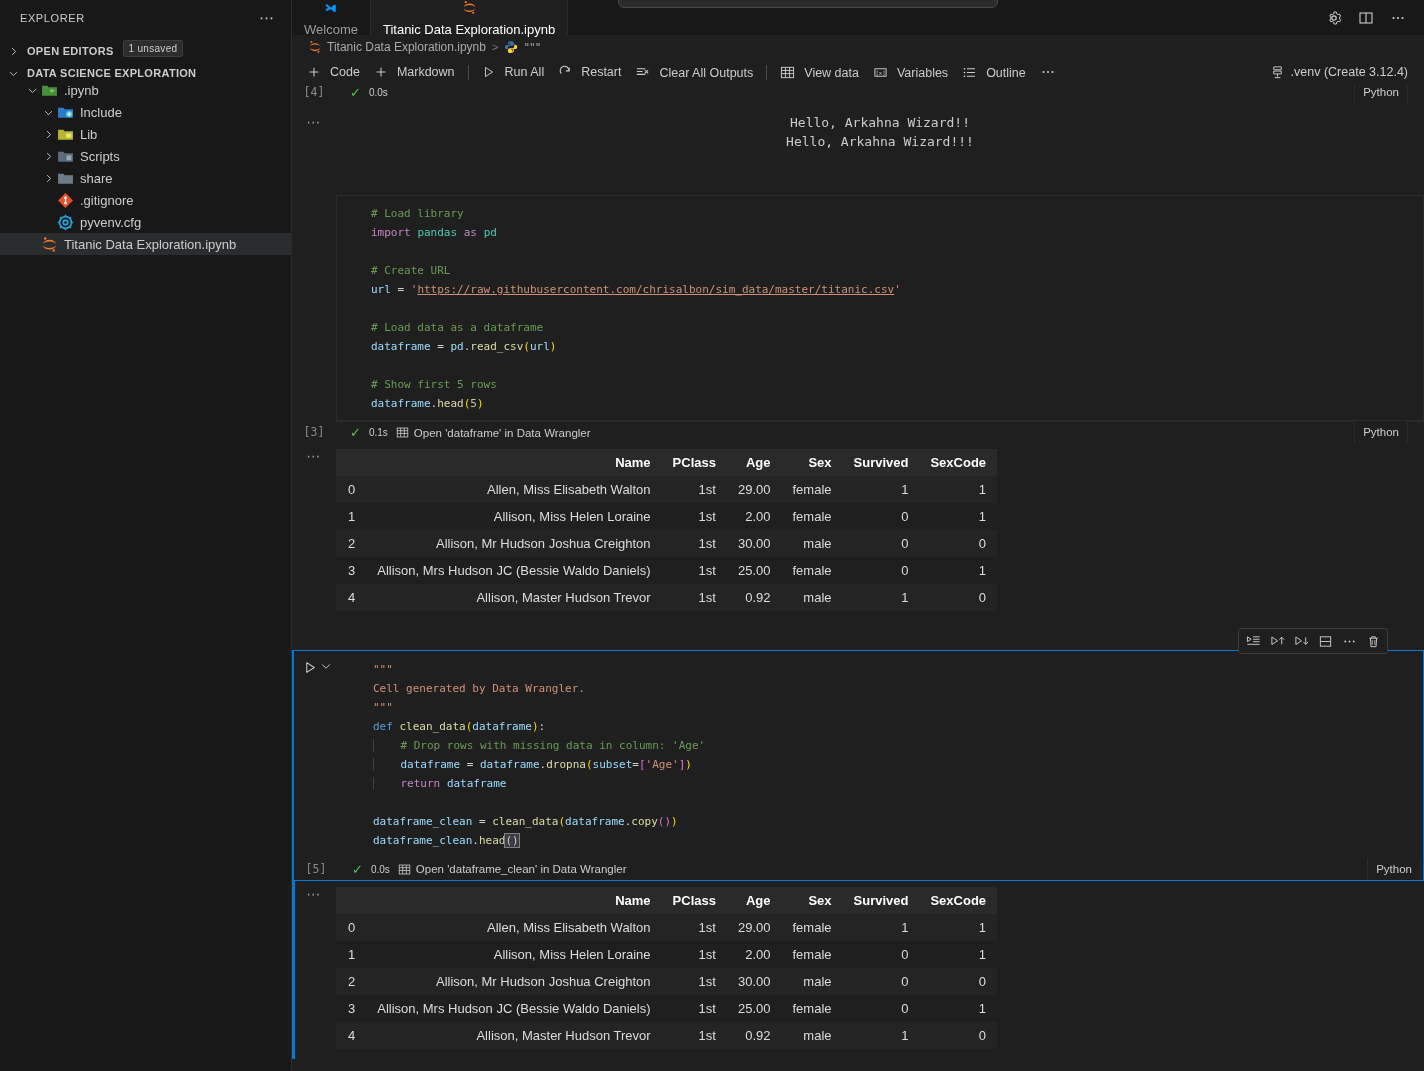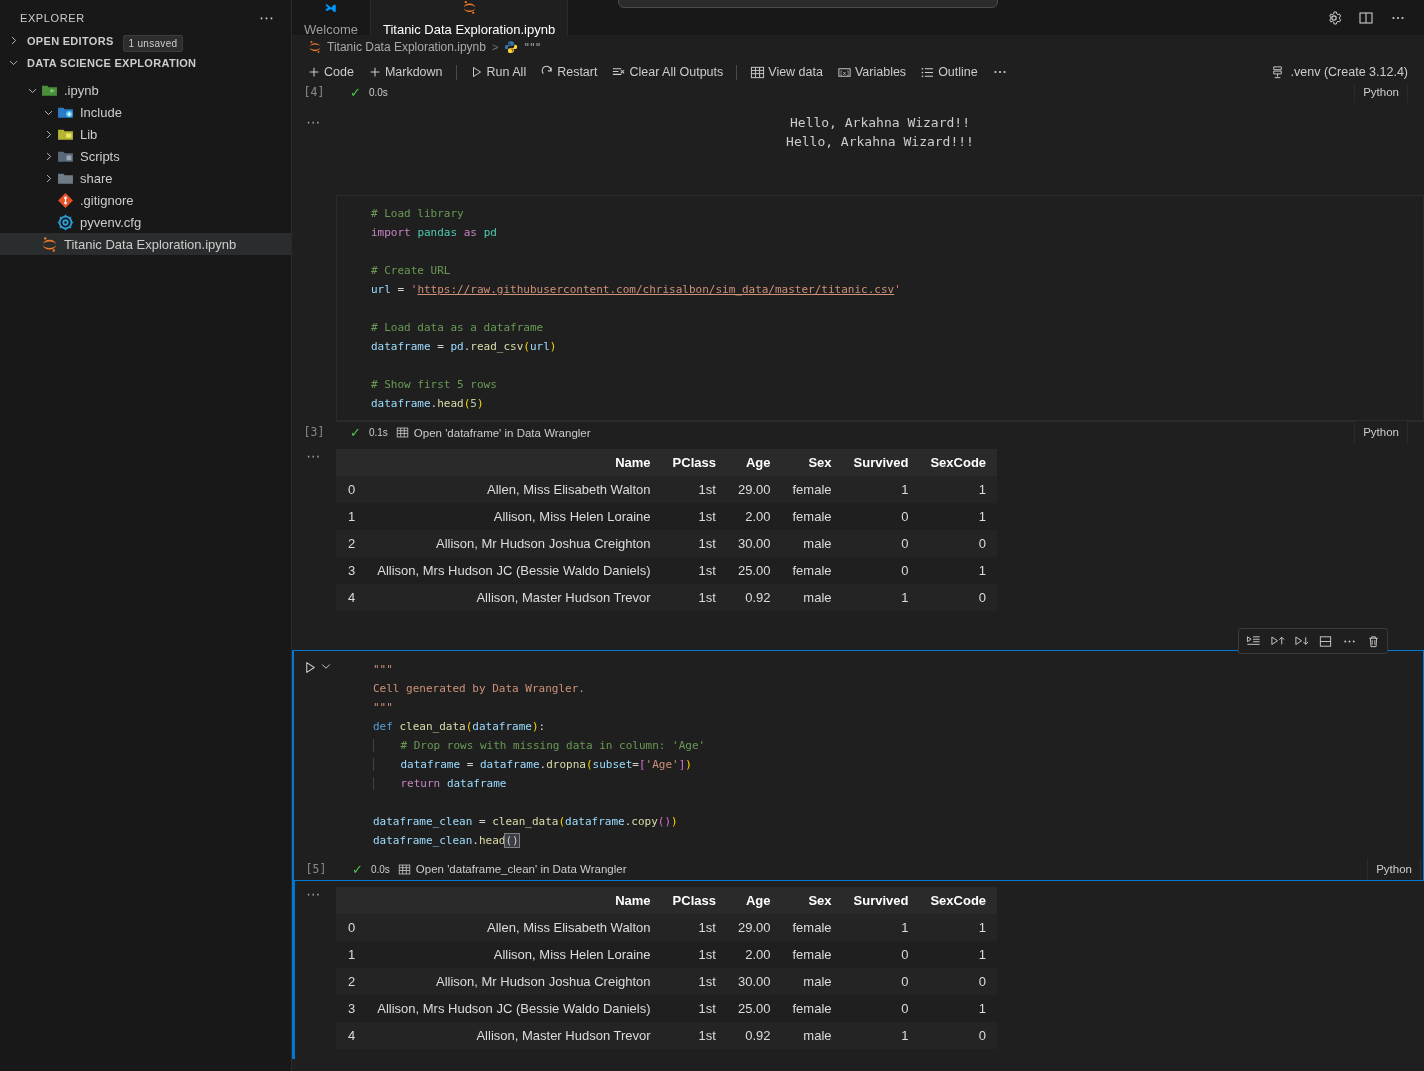--- a/index.html
+++ b/index.html
@@ -26,21 +26,21 @@
     display: flex; flex-direction: column;
   }
   .sb-header {
     height: 35px; display: flex; align-items: center;
     padding: 0 8px 0 20px; justify-content: space-between;
   }
   .sb-title { font-size: 11px; letter-spacing: .6px; color: #cccccc; font-weight: 400; }
   .sb-dots { color: #cccccc; font-size: 15px; letter-spacing: 1px; padding: 0 8px; line-height:10px;}
 
   .sect-row {
-    height: 22px; display: flex; align-items: flex-start;
+    height: 22px; display: flex; align-items: flex-end;
     font-size: 11px; font-weight: bold; letter-spacing: .3px; color: #cccccc;
     padding-left: 8px; gap: 3px;
   }
   .chev { width: 16px; text-align: center; font-size: 11px; color: #cccccc; display:inline-block;}
   .chev svg { vertical-align: middle; }
   .badge {
     background: #2d2d2d; border: 1px solid #3c3c3c; color: #cccccc;
     font-size: 10px; font-weight: normal; border-radius: 2px;
     padding: 1px 5px; margin-left: 6px; line-height: 13px;
   }
@@ -75,21 +75,21 @@
     padding: 0 0 0 16px; font-size: 12px; color: #a9a9a9; background:#1f1f1f;
   }
   .bc-sep { color: #7a7a7a; font-size: 11px; padding: 0 1px;}
   .bc-quote { color: #a9a9a9; font-family: "DejaVu Sans Mono", monospace; font-size: 11px; letter-spacing:-1px;}
 
   .nb-toolbar {
     height: 26px; display: flex; align-items: center; gap: 0px;
     padding: 0 10px 0 8px; font-size: 12.5px; color: #cccccc; background:#1f1f1f;
   }
   .tb-item {
-    display: flex; align-items: flex-start; gap: 3px; padding: 2px 7px;
+    display: flex; align-items: flex-end; gap: 9px; padding: 2px 7px;
     cursor: pointer; border-radius: 3px; white-space: nowrap; color:#cccccc;
   }
   .tb-sep { width: 1px; height: 15px; background: #4a4a4a; margin: 0 6px; }
   .tb-spacer { flex: 1 1 auto; }
   .kernel { display: flex; align-items: center; gap: 6px; font-size: 12.5px; color: #cccccc; padding: 2px 6px; cursor:pointer; border-radius:3px;}
 
   
   .nb { flex: 1 1 auto; position: relative; overflow: hidden; background:#1f1f1f; }
 
   .cell-status {

